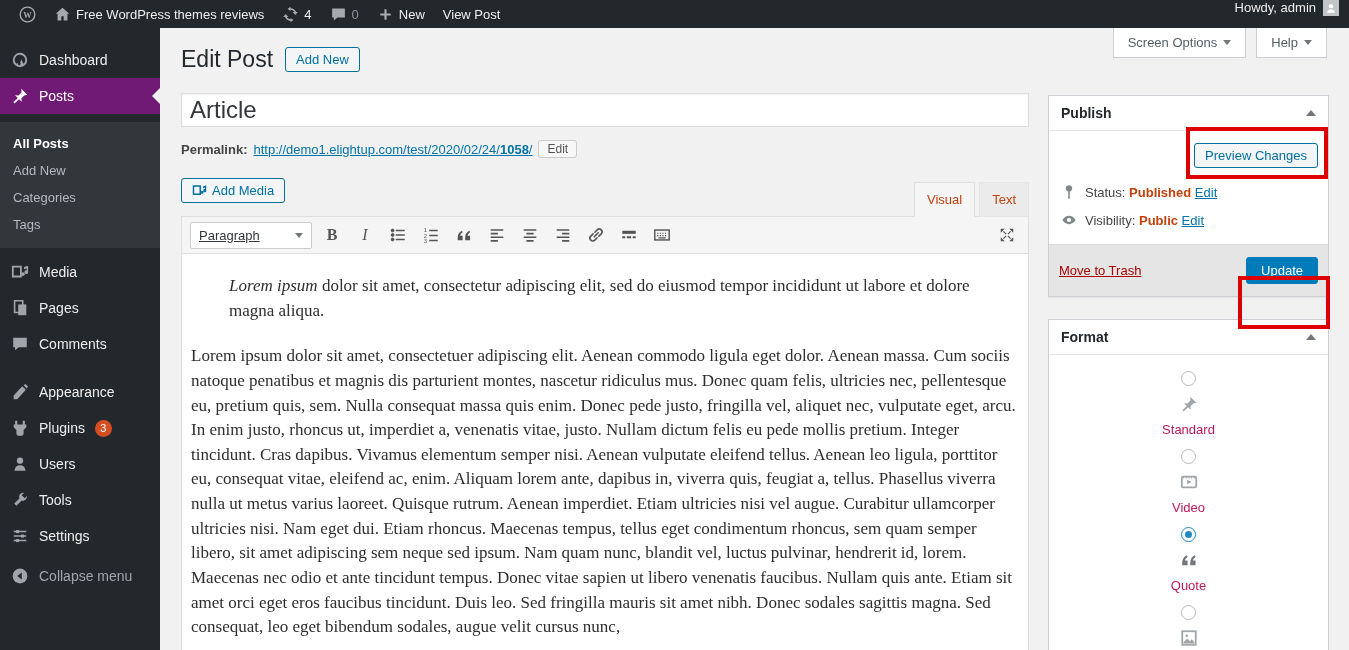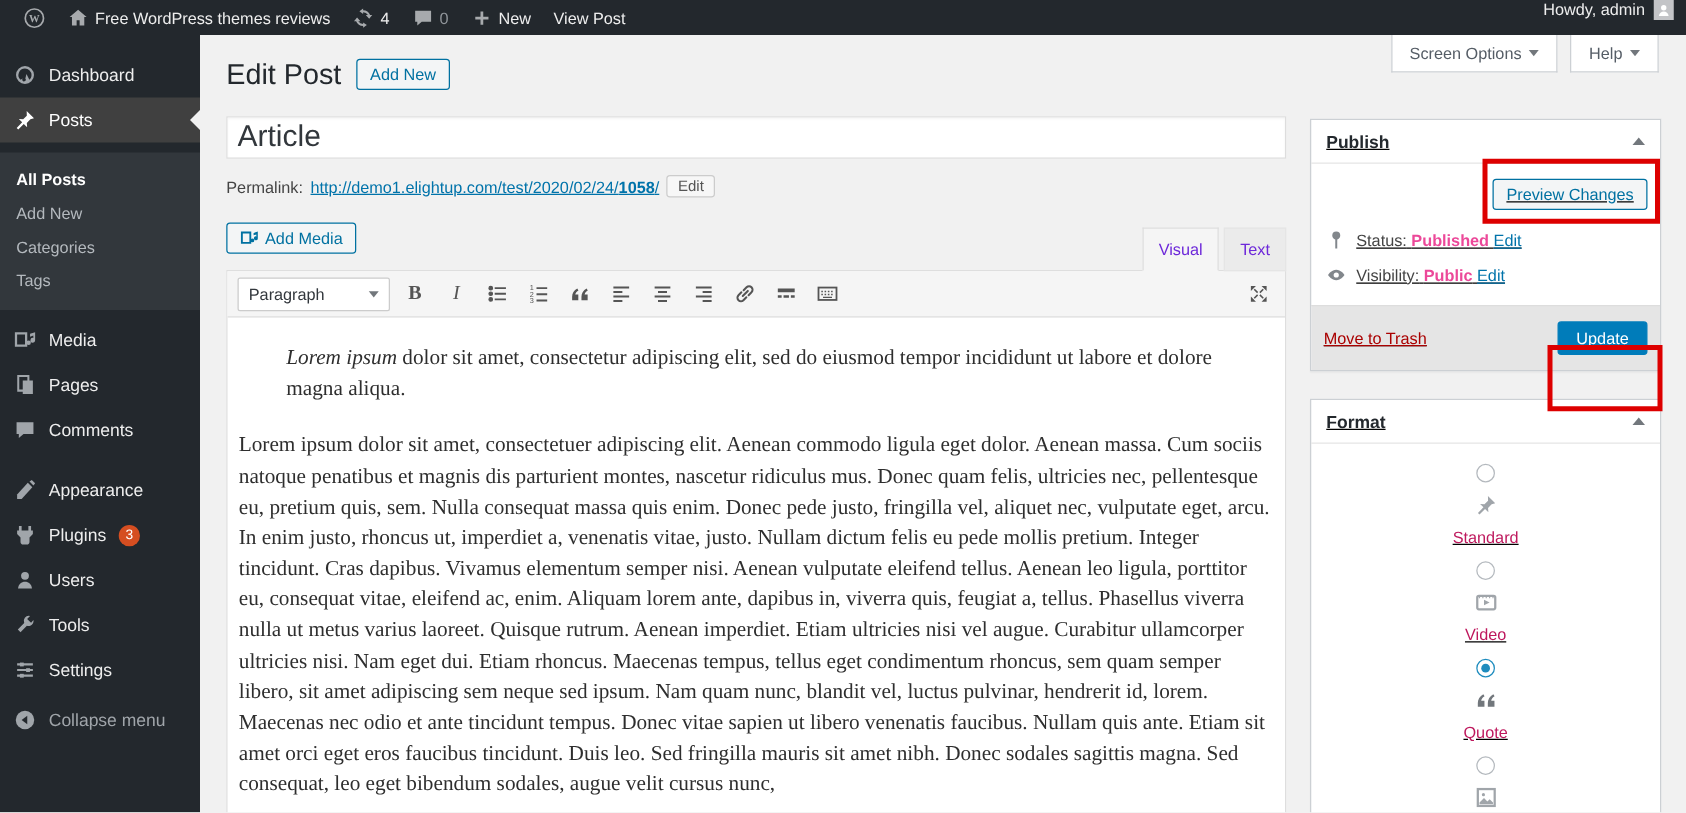--- a/index.html
+++ b/index.html
@@ -16,21 +16,21 @@
   .ab-item .ab-txt { color:#eee; }
   .muted-count { color:#8f9499; }
   .ab-right { margin-left:auto; display:flex; gap:7px; padding-right:10px; height:100%; }
   .avatar { width:16px; height:16px; background:#c3c4c7; display:inline-flex; align-items:center; justify-content:center; }
   .avatar svg { width:12px; height:12px; fill:#fff; }
 
   
   .sidebar { position:absolute; left:0; top:28px; width:160px; height:622px; background:#23282d; padding-top:14px; }
   .menu-item { height:36px; display:flex; align-items:center; gap:10px; padding-left:11px; color:#eee; font-size:14px; cursor:pointer; position:relative; }
   .menu-item svg { width:18px; height:18px; fill:#a0a5aa; flex:0 0 auto; }
-  .menu-item.active { background:#404040; color:#fff; }
+  .menu-item.active { background:#701a75; color:#fff; }
   .menu-item.active svg { fill:#fff; }
   .menu-item.active .menu-arrow { position:absolute; right:0; top:50%; margin-top:-8px; width:0; height:0;
     border-top:8px solid transparent; border-bottom:8px solid transparent; border-right:8px solid #f1f1f1; }
   .submenu { background:#32373c; padding:8px 0 10px; margin-top:8px; margin-bottom:6px; }
   .submenu-item { padding:6px 0 6px 13px; font-size:13px; color:#b4b9be; cursor:pointer; }
   .submenu-item.active { color:#fff; font-weight:bold; }
   .badge { background:#d54e21; color:#fff; border-radius:9px; font-size:11px; line-height:17px; min-width:17px; text-align:center; padding:0 5px; display:inline-block; }
   .collapse-item { color:#a0a5aa; }
 
   
@@ -43,57 +43,57 @@
 
   .top-tabs { position:absolute; top:28px; right:22px; display:flex; gap:10px; }
   .top-tab { background:#fff; border:1px solid #ccd0d4; border-top:none; color:#555d66; font-size:13px; padding:7px 14px; display:flex; gap:6px; align-items:center; cursor:pointer; }
   .caret-down { width:0; height:0; border-left:4px solid transparent; border-right:4px solid transparent; border-top:5px solid #72777c; display:inline-block; }
 
   
   .editor-col { position:absolute; left:181px; top:93px; width:848px; }
   .title-input { width:100%; height:34px; border:1px solid #ddd; background:#fff; font-size:24px; color:#32373c;
     padding:2px 8px; font-family:"Liberation Sans",sans-serif; box-shadow:inset 0 1px 2px rgba(0,0,0,.05); }
   .permalink-row { margin-top:13px; font-size:13px; color:#444; display:flex; align-items:center; gap:6px; }
-  .permalink-label { font-weight:normal; }
+  .permalink-label { font-weight:bold; }
   a.plain-link { color:#0073aa; text-decoration:underline; }
   .slug-bold { font-weight:bold; }
 
   .media-row { position:relative; height:40px; margin-top:18px;text-align:right; }
   .add-media-btn { position:absolute; left:0; top:2px; }
   .add-media-btn svg { width:15px; height:15px; fill:#0071a1; }
   .editor-tabs { position:absolute; right:0; bottom:-1px; display:flex; z-index:3; }
-  .etab { font-size:13px; color:#6d28d9; padding:9px 12px; cursor:pointer; border:1px solid transparent; }
+  .etab { font-size:13px; color:#c2410c; padding:9px 12px; cursor:pointer; border:1px solid transparent; }
   .etab.active { background:#f5f5f5; border-color:#dedede; border-bottom-color:#f5f5f5; }
   .etab.inactive { background:#ebebeb; border-color:#e5e5e5; margin-left:4px; }
 
   .editor-container { border:1px solid #dedede; background:#fff; }
   .mce-toolbar { background:#f5f5f5; border-bottom:1px solid #dedede; padding:5px 8px; display:flex; align-items:center; gap:7px; height:37px; }
   .mce-select { width:122px; height:27px; background:#fff; border:1px solid #ccc; border-radius:2px; font-size:13px; color:#32373c;
-    display:flex; align-items:center; justify-content:space-between; padding:0 8px; cursor:pointer; }
+    display:flex; align-items:center; justify-content:space-between; padding:0 8px; cursor:pointer;text-decoration:underline; }
   .tool-btn { width:26px; height:24px; display:flex; align-items:center; justify-content:center; color:#555; cursor:pointer; border-radius:2px; }
   .tool-btn svg { width:18px; height:18px; fill:#555; stroke:#555; }
   .tb-bold { font-weight:bold; font-size:16px; font-family:"Liberation Serif",serif; }
   .tb-italic { font-style:italic; font-size:16px; font-family:"Liberation Serif",serif; }
   .tool-right { margin-left:auto; }
 
   .mce-content { padding:20px 9px; height:460px; font-family:"Liberation Serif",serif; font-size:17px; line-height:1.45; color:#2e2e2e; overflow:hidden; }
   .quote-para { margin:0 0 21px 38px; }
   .quote-lead { font-style:italic; }
 
   
   .side-col { position:absolute; left:1048px; top:95px; width:281px; }
-  .postbox { background:#fff; border:1px solid #ccd0d4; box-shadow:0 1px 1px rgba(0,0,0,.04); margin-bottom:22px;text-decoration:underline; }
+  .postbox { background:#fff; border:1px solid #ccd0d4; box-shadow:0 1px 1px rgba(0,0,0,.04); margin-bottom:22px; }
   .postbox-header { padding:9px 12px; font-size:14px; font-weight:bold; color:#23282d; border-bottom:1px solid #e5e5e5;
     display:flex; align-items:center; justify-content:space-between; cursor:pointer; }
   .toggle-up { width:0; height:0; border-left:5px solid transparent; border-right:5px solid transparent; border-bottom:6px solid #72777c; }
 
   .minor-publishing { padding:12px 10px 10px; display:flex; justify-content:flex-end; }
   .misc-row { display:flex; align-items:center; gap:8px; padding:6px 12px; font-size:13px; color:#444; }
   .misc-row svg { width:16px; height:16px; fill:#82878c; flex:0 0 auto; }
-  .misc-strong { font-weight:bold; color:#ec4899; }
+  .misc-strong { font-weight:bold; color:#c2410c; }
   .edit-link { color:#0073aa; text-decoration:underline; font-size:13px; cursor:pointer; }
   .major-actions { margin-top:10px; background:#e5e5e5; border-top:1px solid #ddd; padding:12px 10px; display:flex; align-items:center; justify-content:space-between;gap:13px; }
   .trash-link { color:#a00; text-decoration:underline; font-size:13px; cursor:pointer; }
 
   .format-body { padding:10px 12px 14px; }
   .format-row { display:flex; align-items:center; gap:9px; padding:6px 0; font-size:13px; color:#be185d; cursor:pointer;flex-direction:column; }
   .radio { width:15px; height:15px; border-radius:50%; border:1px solid #b4b9be; background:#fff; flex:0 0 auto; position:relative; }
   .radio.checked { border-color:#1e8cbe; }
   .radio.checked::after { content:""; position:absolute; left:3px; top:3px; width:7px; height:7px; border-radius:50%; background:#1e8cbe; }
   .format-row svg { width:18px; height:18px; fill:#a0a5aa; flex:0 0 auto; }

